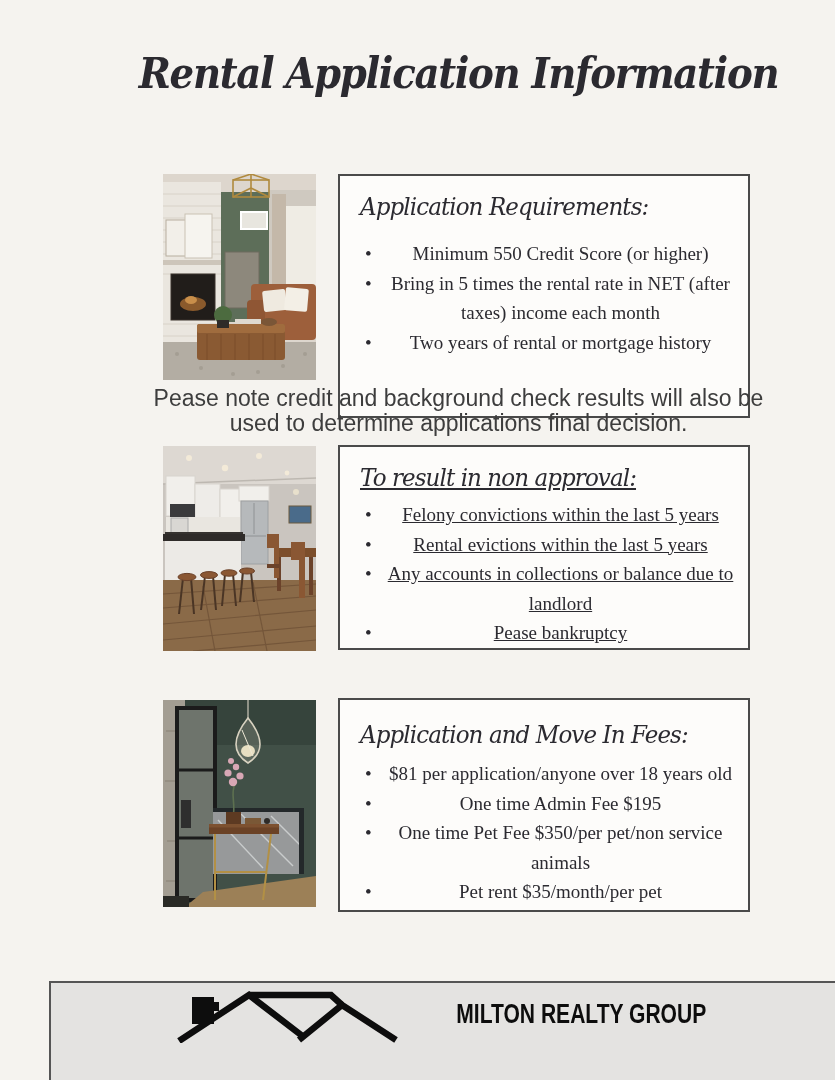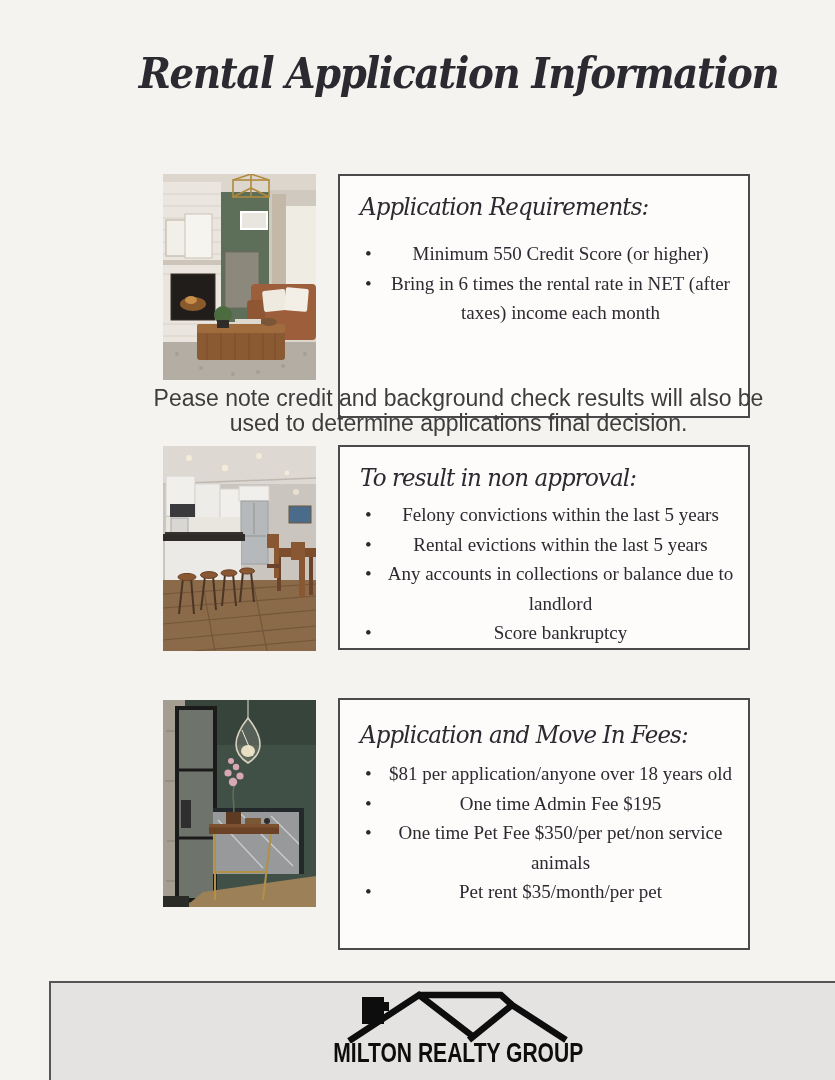--- a/index.html
+++ b/index.html
@@ -15,38 +15,38 @@
         font-family:"DejaVu Serif",serif;font-style:italic;font-weight:600;
         font-size:43px;letter-spacing:-1.5px;transform:scaleX(0.9);transform-origin:center;}
   .photo{position:absolute;left:122px;width:153px;overflow:hidden;background:#888;}
   .photo svg{display:block;width:100%;height:100%;}
   .photo-1{top:174px;height:206px;}
   .photo-2{top:446px;height:205px;}
   .photo-3{top:700px;height:207px;}
   .infobox{position:absolute;left:297px;width:412px;background:var(--box-bg);
         border:2px solid var(--box-border);padding:8px 12px 0 20px;}
   .box-1{top:174px;height:244px;}
-  .box-2{top:445px;height:205px;}
-  .box-3{top:698px;height:252px;}
+  .box-2{top:445px;height:205px;text-decoration:underline;}
+  .box-3{top:698px;height:214px;}
   .infobox h2{font-family:"DejaVu Serif",serif;font-style:italic;font-weight:500;
         font-size:25px;letter-spacing:-1px;margin:8px 0 8px 0;
         transform:scaleX(0.92);transform-origin:left;white-space:nowrap;}
   .box-1 h2{margin-bottom:18px;}
   .box-3 h2{margin-top:12px;margin-bottom:10px;}
   .infobox ul{list-style:none;margin:0;padding:0;text-align:center;}
   .infobox li{position:relative;padding-left:25px;font-size:19px;line-height:29.5px;}
   .infobox li::before{content:"\2022";position:absolute;left:5px;top:0;}
   .note{position:absolute;top:386px;left:0;width:835px;text-align:center;
         font-family:"Liberation Sans",sans-serif;font-size:23px;line-height:25px;
         color:var(--note-text);}
   .note span{display:inline-block;max-width:615px;}
   .footer{position:absolute;left:8px;top:981px;width:818px;height:106px;
         background:var(--footer-bg);border:2px solid var(--footer-border);
         display:flex;flex-direction:column;align-items:center;}
-  .logo{display:flex;flex-direction:column;align-items:center;margin-top:8px;color:var(--logo-black);}
+  .logo{display:flex;align-items:center;margin-top:8px;color:var(--logo-black);gap:20px;}
   .logo-roof{width:226px;height:52px;}
   .logo-text{font-family:"Liberation Sans",sans-serif;font-weight:700;font-size:27px;
         letter-spacing:0px;white-space:nowrap;transform:scaleX(0.78);transform-origin:center;
         margin-top:-5px;color:var(--logo-black);}
 </style>
 </head>
 <body>
 
 <div class="page">
 
@@ -115,21 +115,22 @@
           <line x1="106" y1="23" x2="88" y2="14"></line>
         <line x1="88" y1="6" x2="88" y2="23"></line>
       </g>
     </svg>
   </div>
 
   <div class="infobox box-1">
     <h2>Application Requirements:</h2>
     <ul>
       <li>Minimum 550 Credit Score (or higher)</li>
-      <li>Bring in 6 times the rental rate in NET (after taxes) income each month</li>
+      <li>Bring in 5 times the rental rate in NET (after taxes) income each month</li>
+      <li>Two years of rental or mortgage history</li>
     </ul>
   </div>
 
   <div class="note">
     <span>Pease note credit and background check results will also be used to determine applications final decision.</span>
   </div>
 
   <div class="photo photo-2">
     <svg viewBox="0 0 153 205" preserveAspectRatio="none">
       <rect width="153" height="205" fill="#cac5bf"></rect>
@@ -194,21 +195,21 @@
       </g>
     </svg>
   </div>
 
   <div class="infobox box-2">
     <h2>To result in non approval:</h2>
     <ul>
       <li>Felony convictions within the last 5 years</li>
       <li>Rental evictions within the last 5 years</li>
       <li>Any accounts in collections or balance due to landlord</li>
-      <li>Score bankruptcy</li>
+      <li>Pease bankruptcy</li>
     </ul>
   </div>
 
   <div class="photo photo-3">
     <svg viewBox="0 0 153 207" preserveAspectRatio="none">
       <rect width="153" height="207" fill="#415047"></rect>
       <rect width="153" height="45" fill="#36443c"></rect>
       <rect x="0" y="0" width="22" height="207" fill="#a39d92"></rect>
       <g fill="#968f83">
         <rect x="3" y="30" width="14" height="2"></rect>

